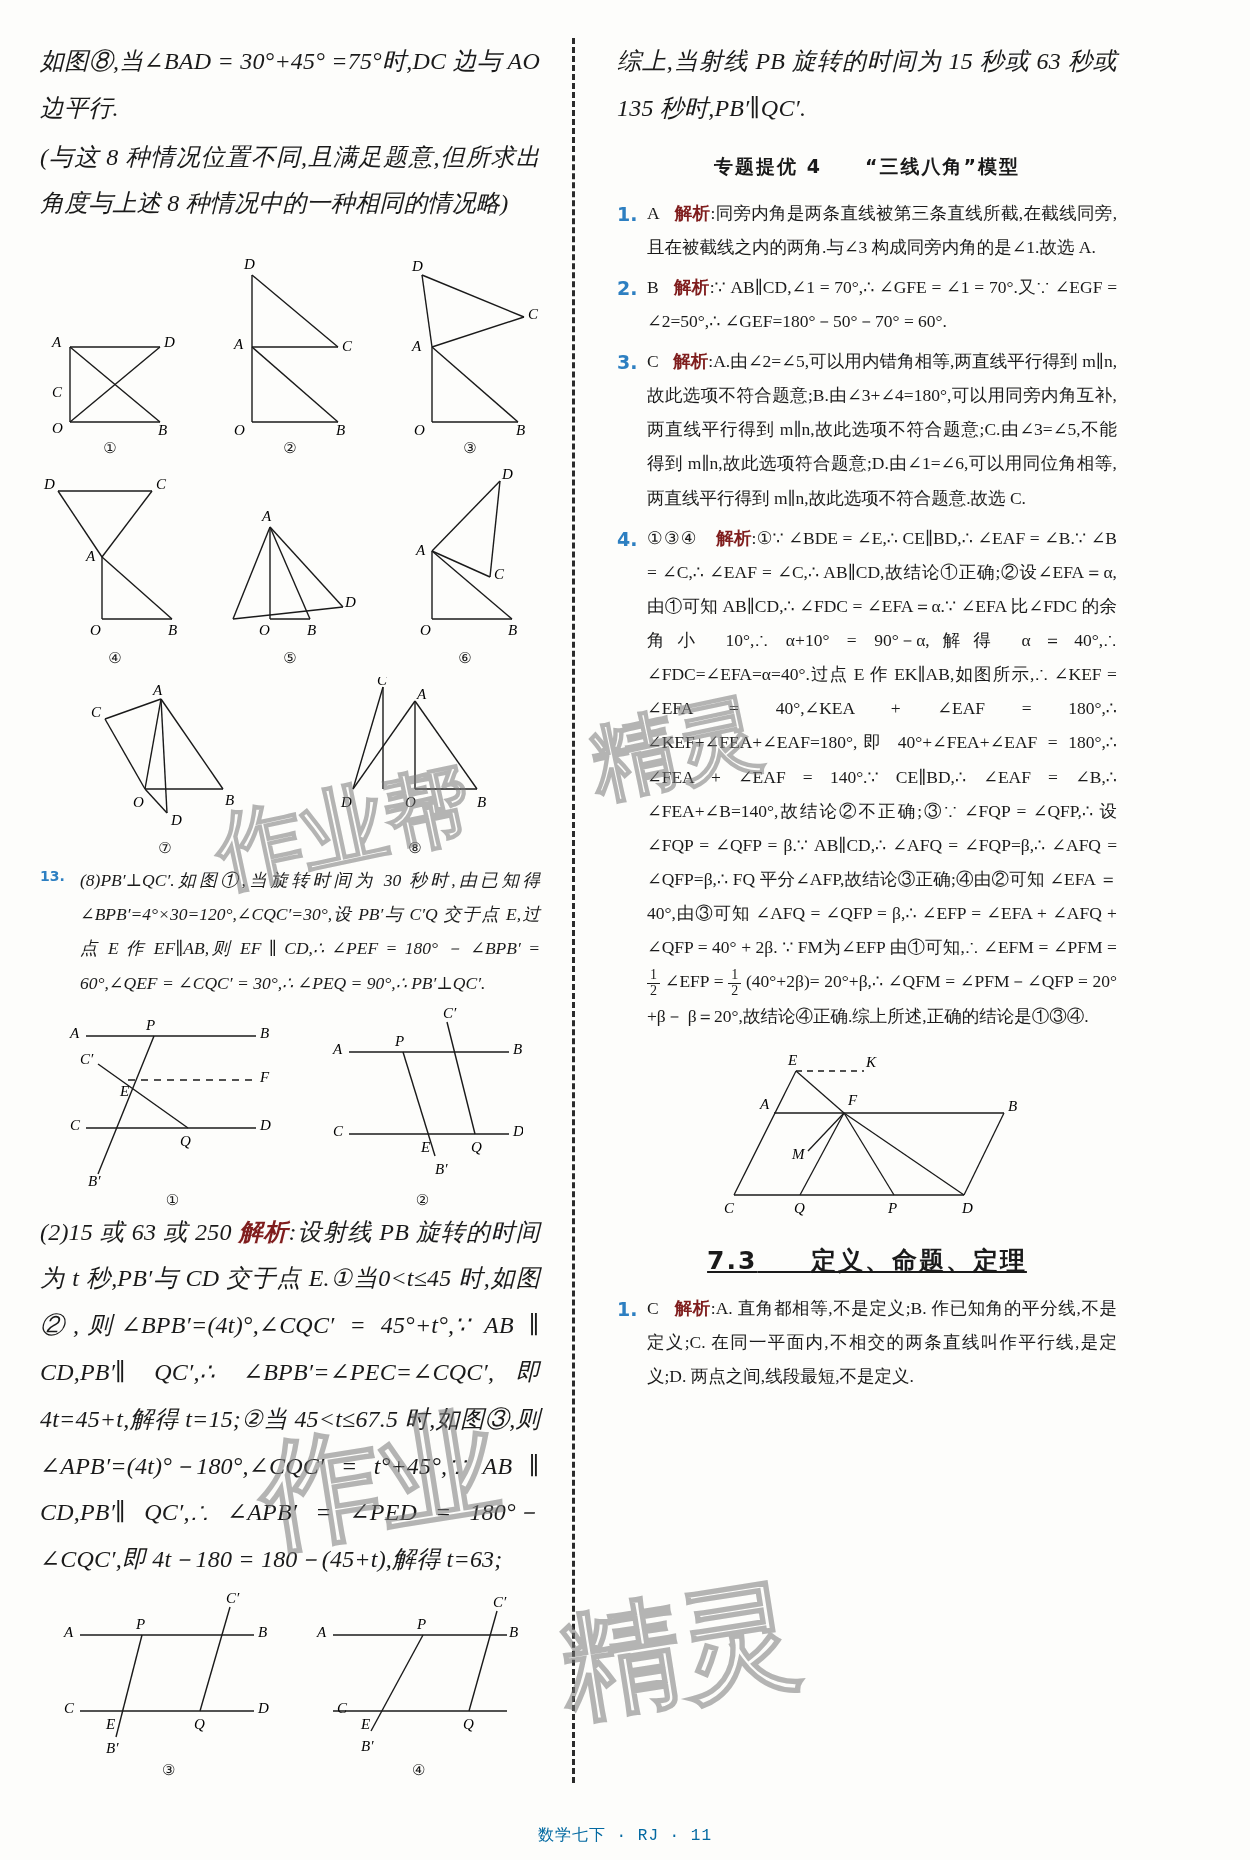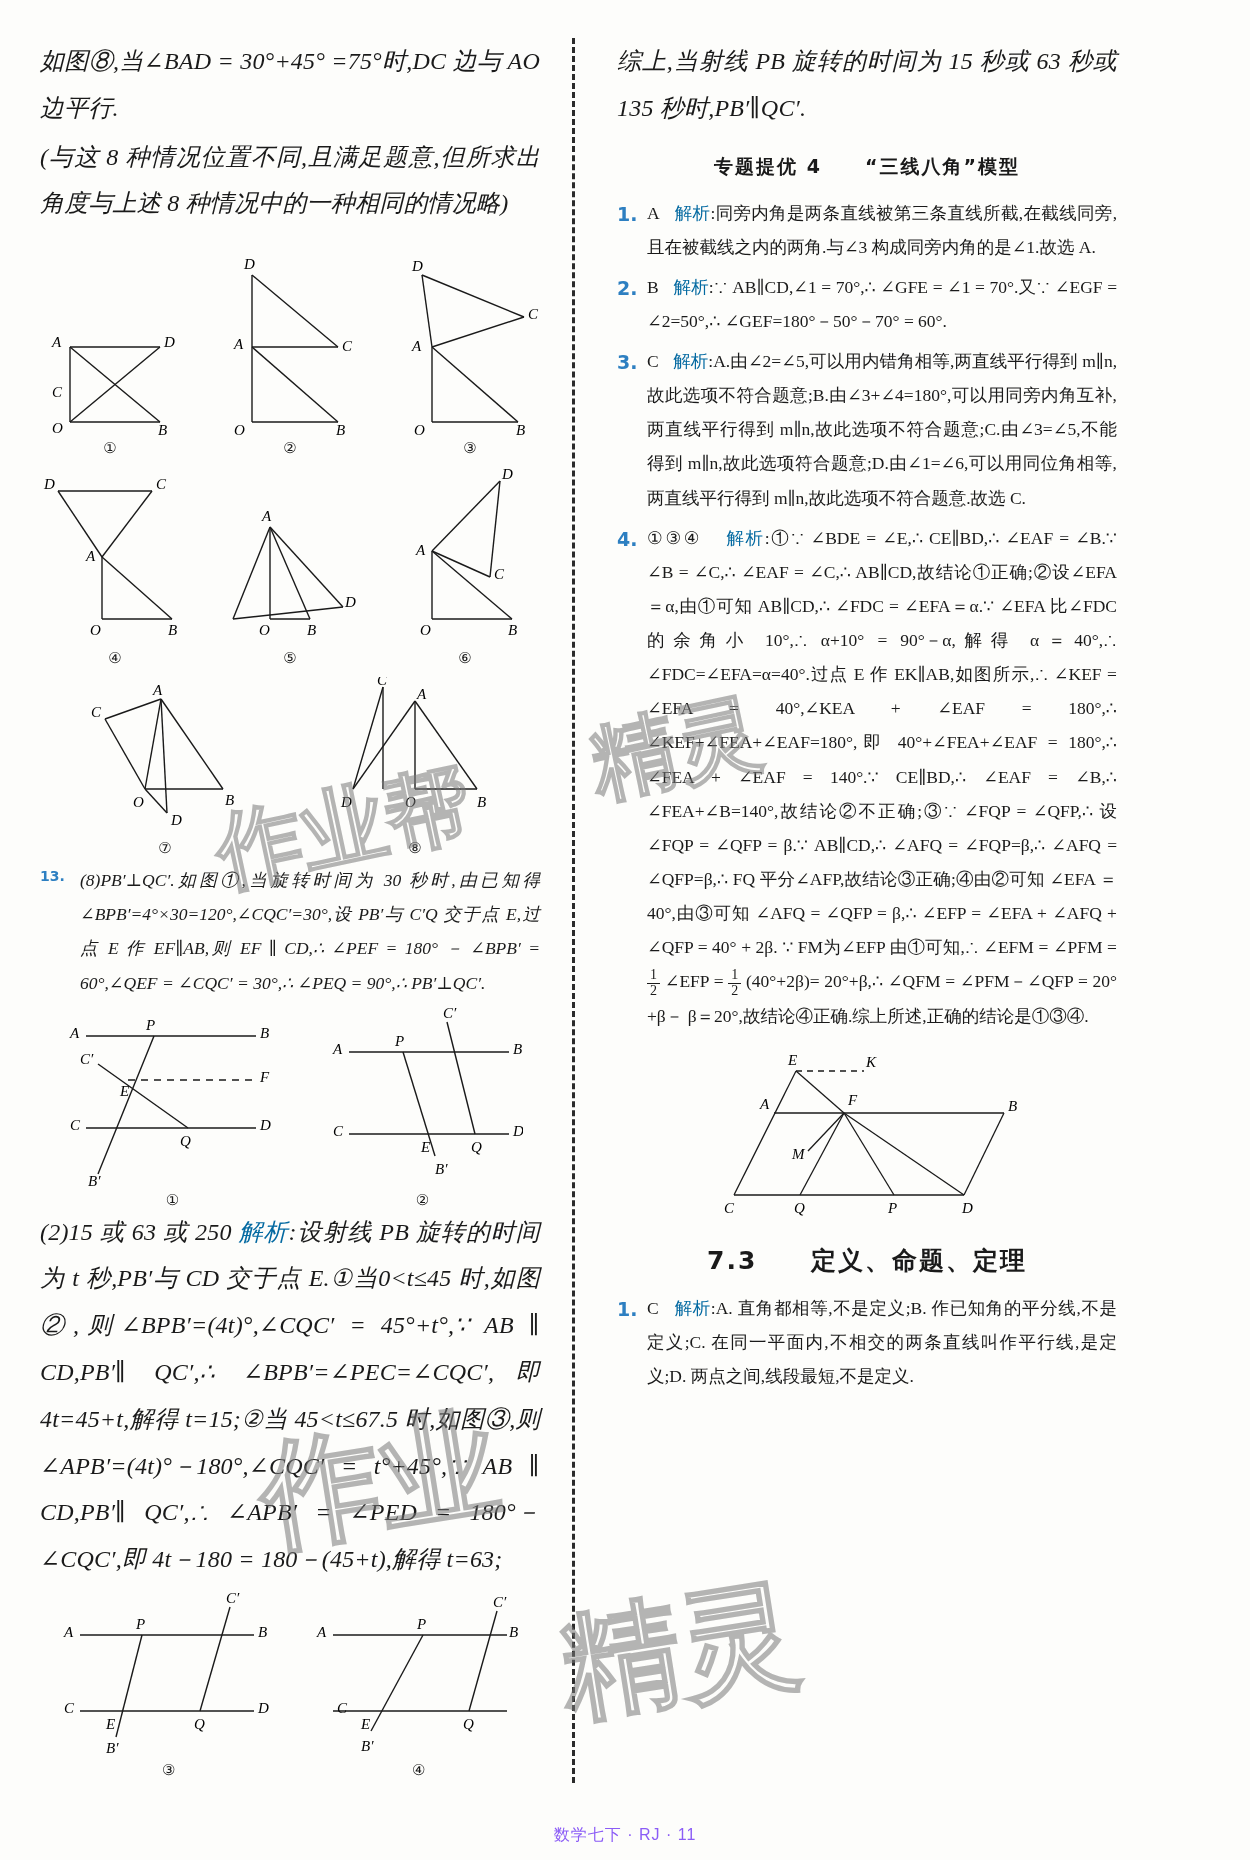--- a/index.html
+++ b/index.html
@@ -50,20 +50,21 @@
     margin:22px 0 16px 0;
     font-family:"DejaVu Sans","Liberation Sans",sans-serif;
   }
   .sub-title{
     text-align:center;
     font-weight:bold;
     font-size:25px;
     letter-spacing:2px;
     margin:26px 0 14px 0;
     font-family:"DejaVu Sans","Liberation Sans",sans-serif;
+    text-decoration:underline;
   }
   
   .ans{
     display:flex;
     margin:6px 0 2px 0;
   }
   .ans .no{
     color:#2d7fc1;
     font-weight:bold;
     font-size:19px;
@@ -71,21 +72,21 @@
     font-family:"DejaVu Sans","Liberation Sans",sans-serif;
     line-height:1.95;
   }
   .ans .body{
     flex:1;
     font-size:17.5px;
     line-height:1.95;
     text-align:justify;
   }
   .choice{font-style:normal;font-weight:normal;letter-spacing:1px;}
-  .jx{color:#0369a1;font-weight:normal;}
+  .jx{color:#7f1d1d;font-weight:bold;}
   .item13 .no{width:40px;flex:0 0 40px;font-size:14px;}
   
   .figrow{
     display:flex;
     justify-content:space-between;
     align-items:flex-end;
     margin:10px 0 0 0;
   }
   .fig{
     text-align:center;
@@ -97,22 +98,22 @@
     font-family:"Liberation Serif",serif;
   }
   svg{display:block;margin:0 auto;}
   svg text{font-family:"Liberation Serif","DejaVu Serif",serif;font-style:italic;font-size:15px;}
   
   .footer{
     position:absolute;
     left:0;right:0;bottom:14px;
     text-align:center;
     font-size:16px;
-    color:#8b5cf6;
-    font-family:Liberation Sans, sans-serif;
+    color:#0369a1;
+    font-family:Liberation Mono, monospace;
     letter-spacing:1px;
   }
   
   .wm{
     position:absolute;
     pointer-events:none;
     color:transparent;
     -webkit-text-stroke:1.6px rgba(120,120,120,.55);
     font-family:"DejaVu Sans","Liberation Sans",sans-serif;
     font-weight:bold;

